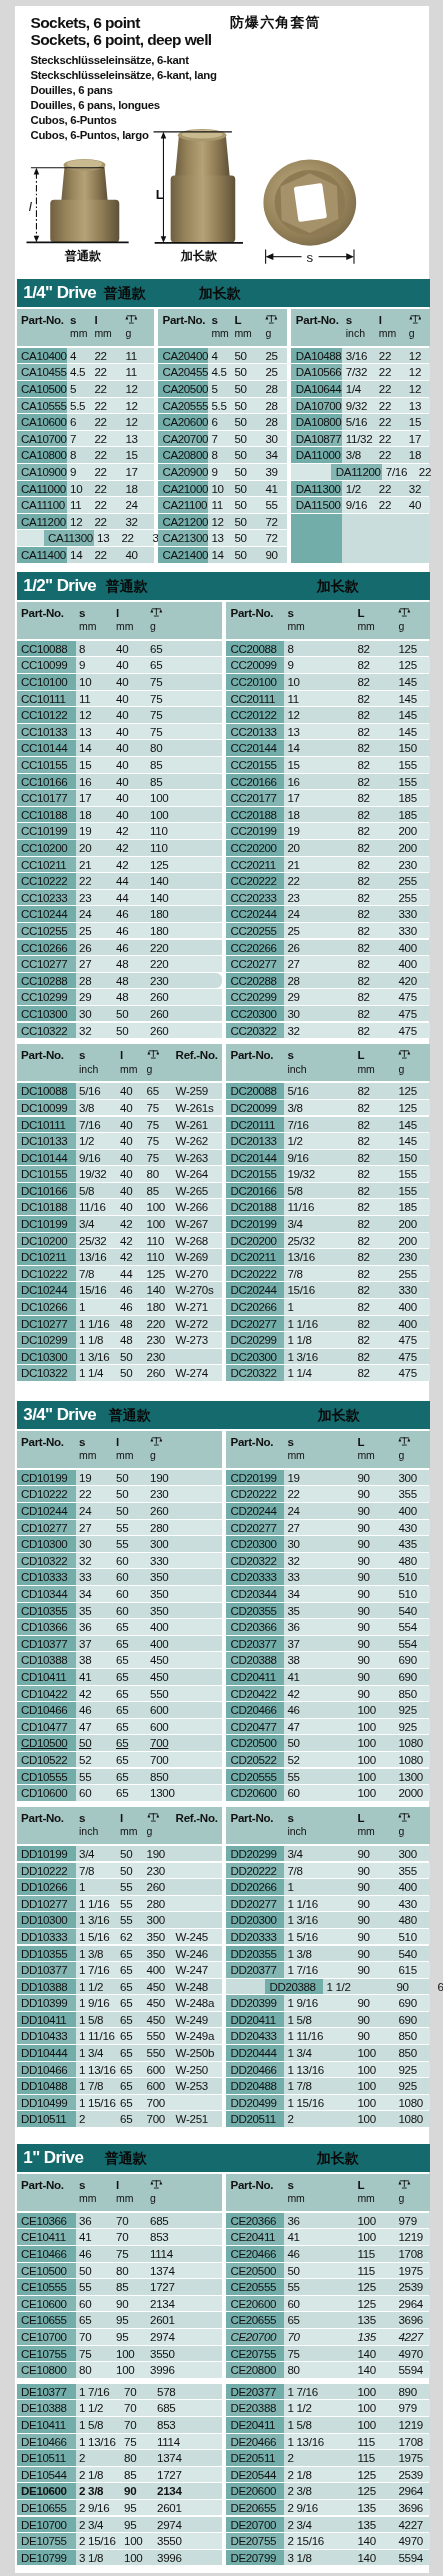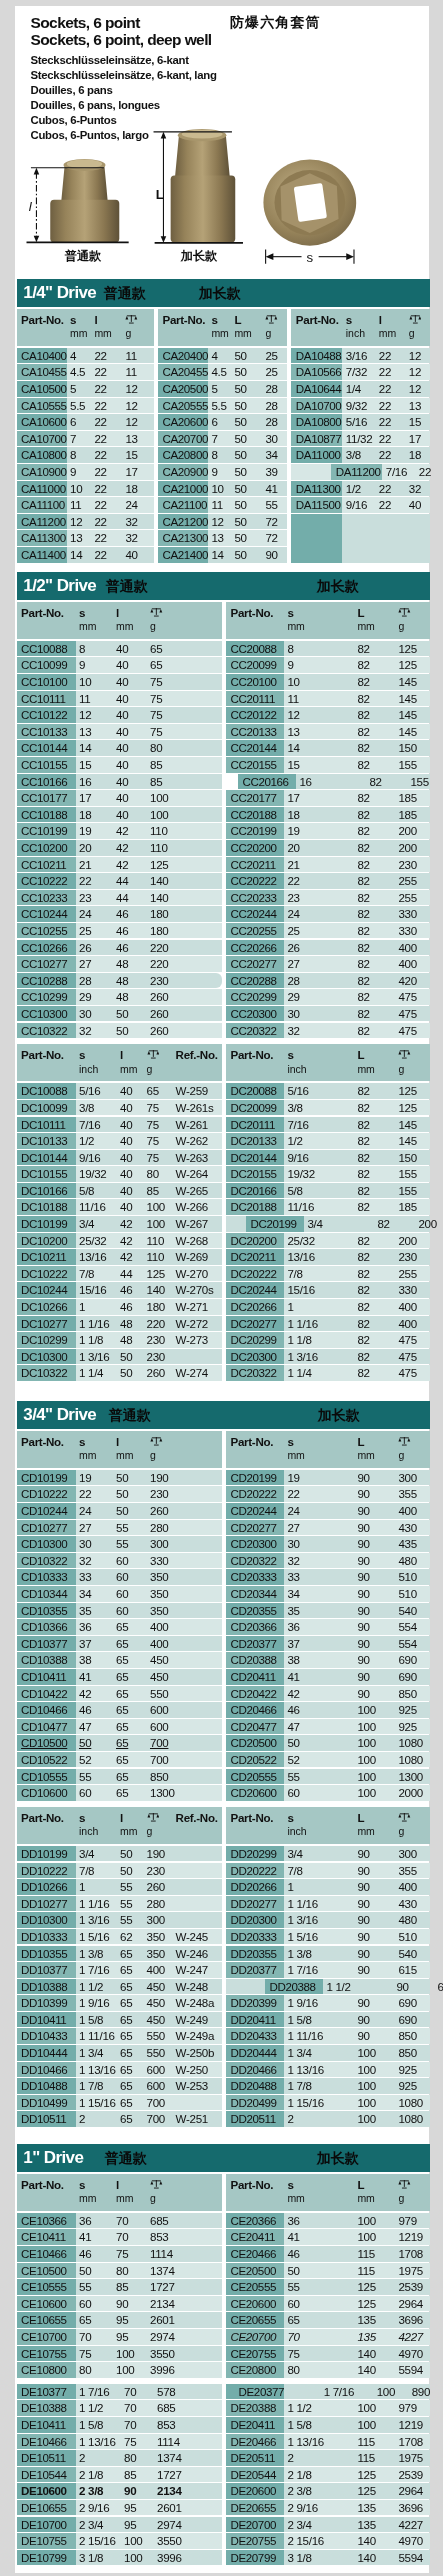--- a/index.html
+++ b/index.html
@@ -224,21 +224,21 @@
                 <div class="c">11</div>
                 <div class="c">22</div>
                 <div class="c">24</div>
               </div>
               <div class="row even" style="grid-template-columns: 50px 24.4px 31px 32px;">
                 <div class="c part">CA11200</div>
                 <div class="c">12</div>
                 <div class="c">22</div>
                 <div class="c">32</div>
               </div>
-              <div class="row odd" style="grid-template-columns: 50px 24.4px 31px 32px;">
+              <div class="row odd" style="grid-template-columns: 50px 24.4px 31px 32px; padding-left: 27px;">
                 <div class="c part">CA11300</div>
                 <div class="c">13</div>
                 <div class="c">22</div>
                 <div class="c">32</div>
               </div>
               <div class="row even" style="grid-template-columns: 50px 24.4px 31px 32px;">
                 <div class="c part">CA11400</div>
                 <div class="c">14</div>
                 <div class="c">22</div>
                 <div class="c">40</div>
@@ -678,21 +678,21 @@
                 <div class="c">14</div>
                 <div class="c">82</div>
                 <div class="c">150</div>
               </div>
               <div class="row odd" style="grid-template-columns: 58px 70px 41px 35px 1fr;">
                 <div class="c part">CC20155</div>
                 <div class="c">15</div>
                 <div class="c">82</div>
                 <div class="c">155</div>
               </div>
-              <div class="row even" style="grid-template-columns: 58px 70px 41px 35px 1fr; margin-left: 12px;">
+              <div class="row even" style="grid-template-columns: 58px 70px 41px 35px 1fr;">
                 <div class="c part">CC20166</div>
                 <div class="c">16</div>
                 <div class="c">82</div>
                 <div class="c">155</div>
               </div>
               <div class="row odd" style="grid-template-columns: 58px 70px 41px 35px 1fr;">
                 <div class="c part">CC20177</div>
                 <div class="c">17</div>
                 <div class="c">82</div>
                 <div class="c">185</div>
@@ -1004,21 +1004,21 @@
                 <div class="c">5/8</div>
                 <div class="c">82</div>
                 <div class="c">155</div>
               </div>
               <div class="row odd" style="grid-template-columns: 58px 70px 41px 35px 1fr;">
                 <div class="c part">DC20188</div>
                 <div class="c">11/16</div>
                 <div class="c">82</div>
                 <div class="c">185</div>
               </div>
-              <div class="row even" style="grid-template-columns: 58px 70px 41px 35px 1fr; padding-left: 20px;">
+              <div class="row even" style="grid-template-columns: 58px 70px 41px 35px 1fr;">
                 <div class="c part">DC20199</div>
                 <div class="c">3/4</div>
                 <div class="c">82</div>
                 <div class="c">200</div>
               </div>
               <div class="row odd" style="grid-template-columns: 58px 70px 41px 35px 1fr;">
                 <div class="c part">DC20200</div>
                 <div class="c">25/32</div>
                 <div class="c">82</div>
                 <div class="c">200</div>
@@ -1891,21 +1891,21 @@
                 <div class="c">3550</div>
               </div>
               <div class="row even" style="grid-template-columns: 59px 45px 33px 31px 1fr;">
                 <div class="c part">DE10799</div>
                 <div class="c">3 1/8</div>
                 <div class="c">100</div>
                 <div class="c">3996</div>
               </div>
             </div>
             <div class="tbl" style="width: 204px;">
-              <div class="row even" style="grid-template-columns: 58px 70px 41px 35px 1fr; text-align: right;">
+              <div class="row even" style="grid-template-columns: 58px 70px 41px 35px 1fr;">
                 <div class="c part">DE20377</div>
                 <div class="c">1 7/16</div>
                 <div class="c">100</div>
                 <div class="c">890</div>
               </div>
               <div class="row odd" style="grid-template-columns: 58px 70px 41px 35px 1fr;">
                 <div class="c part">DE20388</div>
                 <div class="c">1 1/2</div>
                 <div class="c">100</div>
                 <div class="c">979</div>

